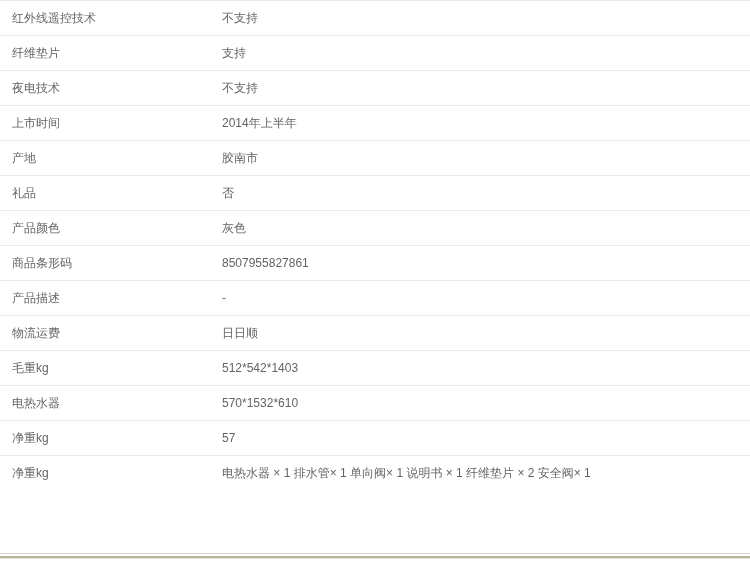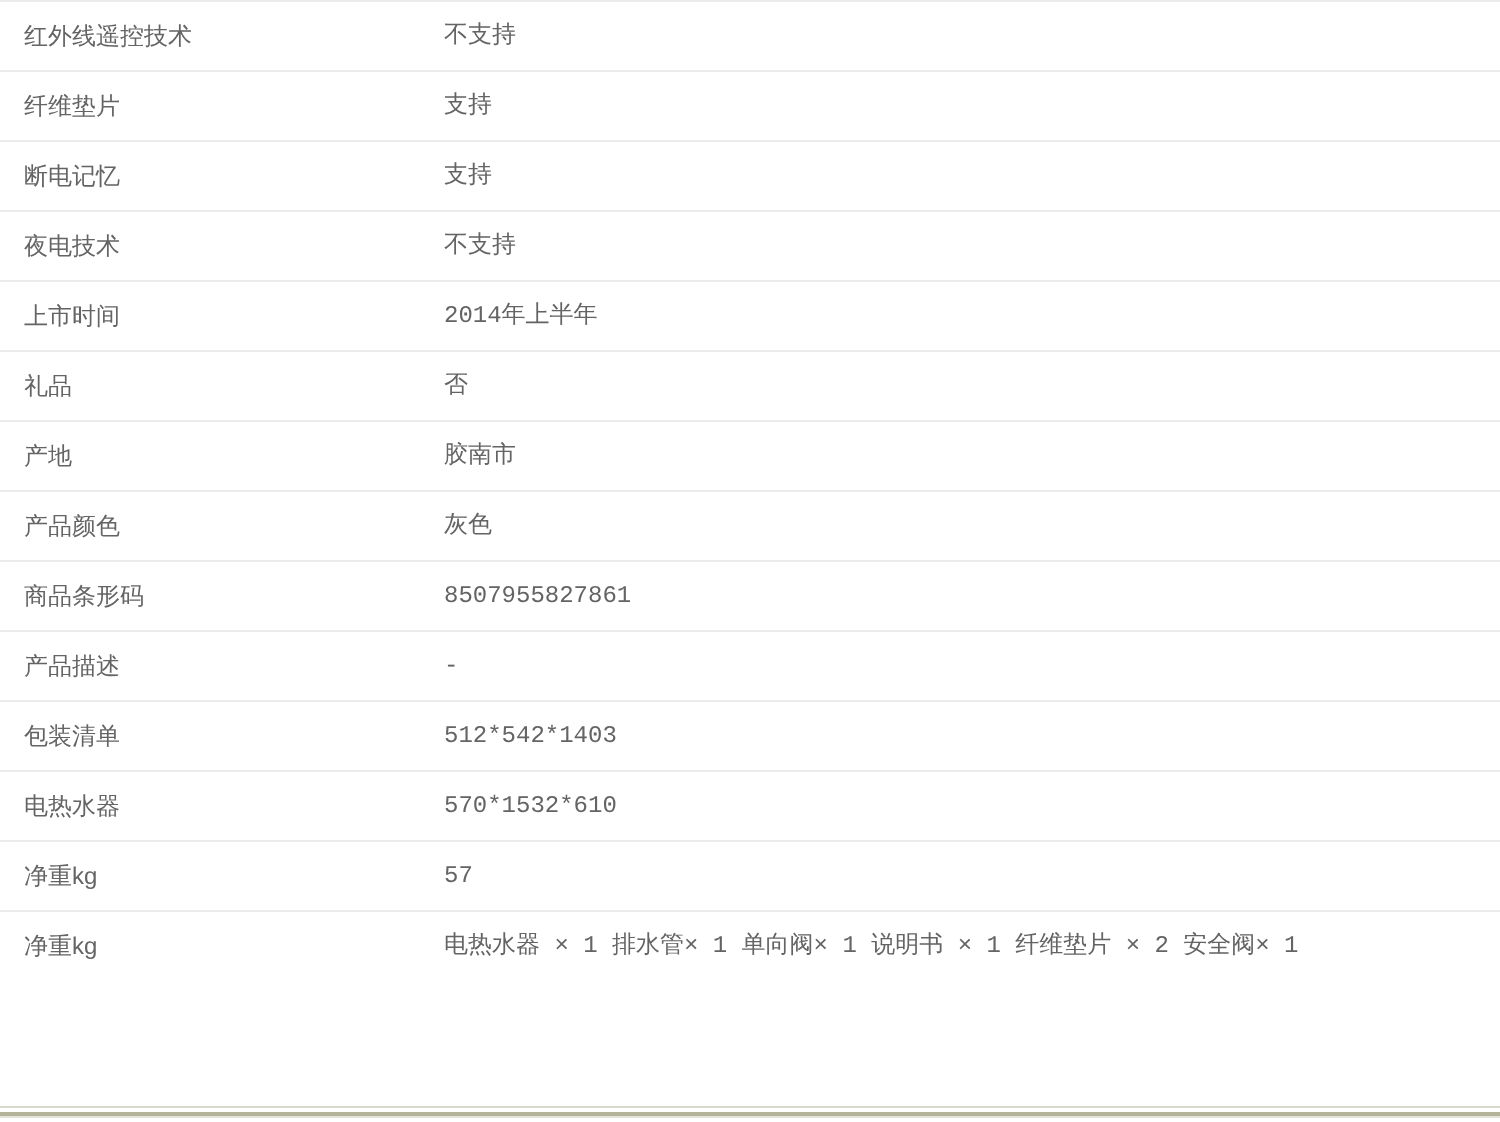--- a/index.html
+++ b/index.html
@@ -38,21 +38,20 @@
   }
 
   .spec-label {
     width: 222px;
     padding-left: 12px !important;
     box-sizing: border-box;
   }
 
   .spec-value {
     padding-left: 0 !important;
-    font-family: Liberation Mono, monospace;
   }
 
   
   .spec-table tr:first-child td {
     border-top: 1px solid #ebebeb;
   }
 
   .bottom-rule {
     position: absolute;
     left: 0;
@@ -92,63 +91,63 @@
       <tr class="spec-row">
         <td class="spec-label">红外线遥控技术</td>
         <td class="spec-value">不支持</td>
       </tr>
 
       <tr class="spec-row">
         <td class="spec-label">纤维垫片</td>
         <td class="spec-value">支持</td>
       </tr>
 
-      <tr class="spec-row">
-        <td class="spec-label">断电记忆</td>
-        <td class="spec-value">支持</td>
-      </tr>
 
       <tr class="spec-row">
         <td class="spec-label">夜电技术</td>
         <td class="spec-value">不支持</td>
       </tr>
 
       <tr class="spec-row">
         <td class="spec-label">上市时间</td>
         <td class="spec-value">2014年上半年</td>
       </tr>
 
       <tr class="spec-row">
-        <td class="spec-label">礼品</td>
-        <td class="spec-value">否</td>
+        <td class="spec-label">产地</td>
+        <td class="spec-value">胶南市</td>
       </tr>
 
       <tr class="spec-row">
-        <td class="spec-label">产地</td>
-        <td class="spec-value">胶南市</td>
+        <td class="spec-label">礼品</td>
+        <td class="spec-value">否</td>
       </tr>
 
       <tr class="spec-row">
         <td class="spec-label">产品颜色</td>
         <td class="spec-value">灰色</td>
       </tr>
 
       <tr class="spec-row">
         <td class="spec-label">商品条形码</td>
         <td class="spec-value">8507955827861</td>
       </tr>
 
       <tr class="spec-row">
         <td class="spec-label">产品描述</td>
         <td class="spec-value">-</td>
       </tr>
 
+      <tr class="spec-row">
+        <td class="spec-label">物流运费</td>
+        <td class="spec-value">日日顺</td>
+      </tr>
 
       <tr class="spec-row">
-        <td class="spec-label">包装清单</td>
+        <td class="spec-label">毛重kg</td>
         <td class="spec-value">512*542*1403</td>
       </tr>
 
       <tr class="spec-row">
         <td class="spec-label">电热水器</td>
         <td class="spec-value">570*1532*610</td>
       </tr>
 
       <tr class="spec-row">
         <td class="spec-label">净重kg</td>

